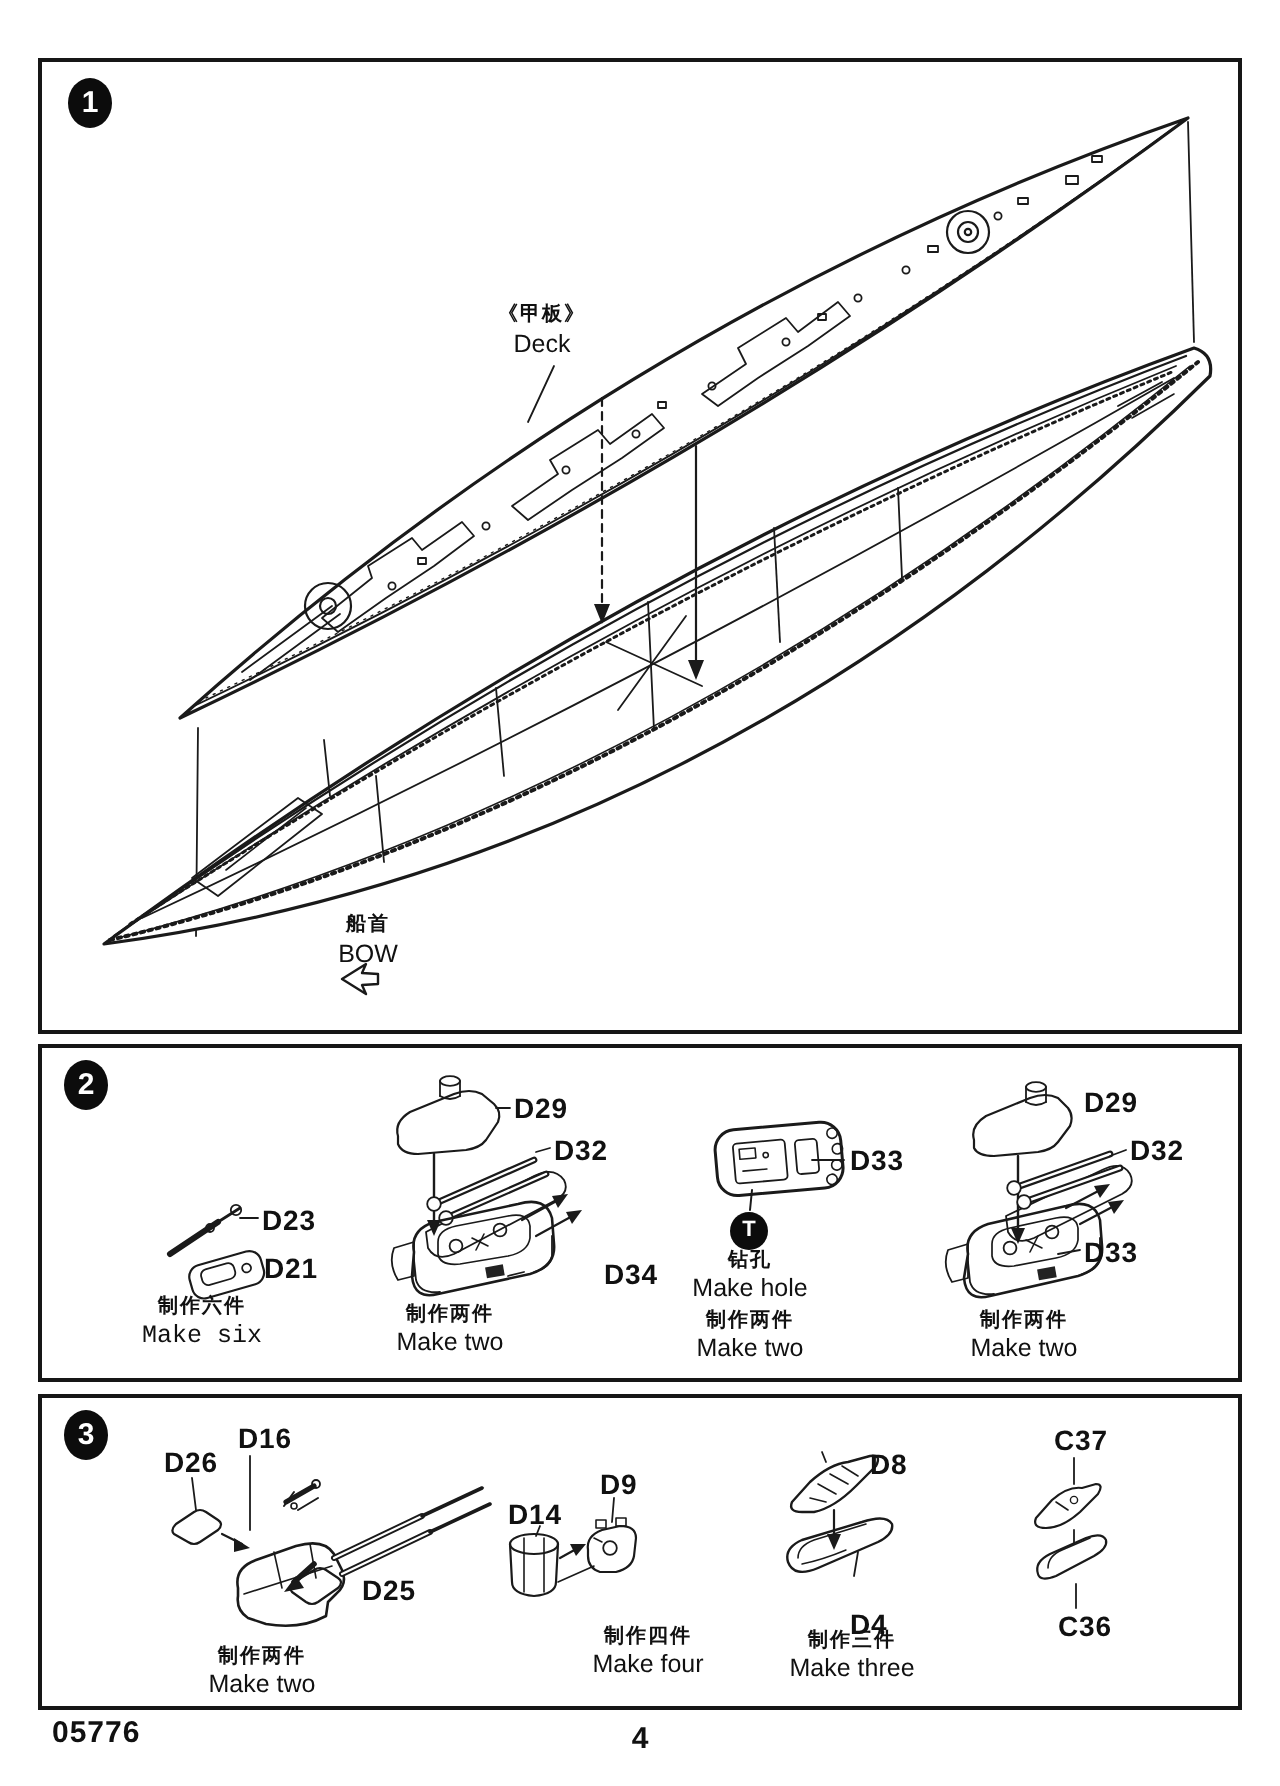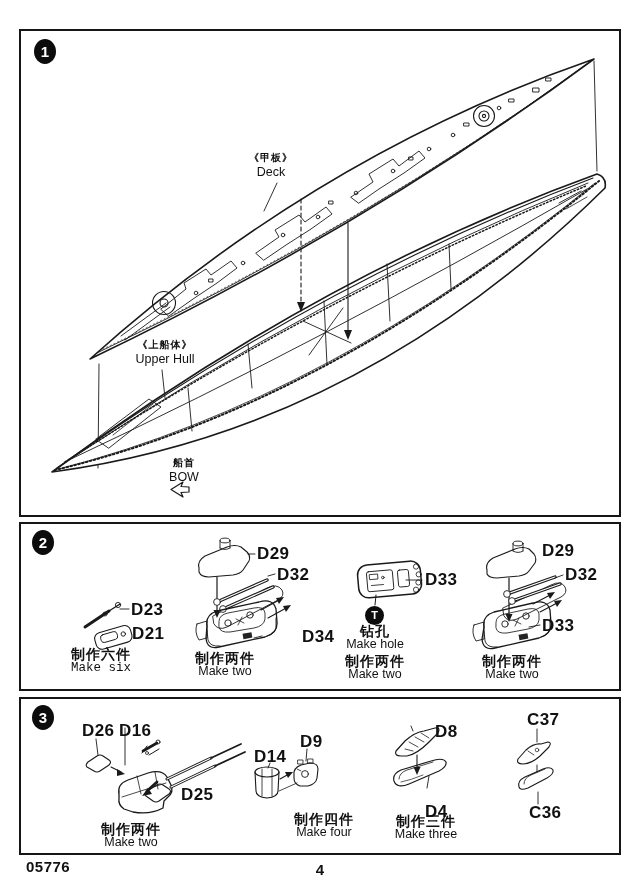--- a/index.html
+++ b/index.html
@@ -6,23 +6,23 @@
   .page{position:relative;width:640px;height:893px;background:#fff;overflow:hidden;
         font-family:"Liberation Sans",sans-serif;color:#111;}
   .section{position:absolute;border:2px solid #161616;background:#fff;box-sizing:border-box;}
   #s1{left:19px;top:29px;width:602px;height:488px;}
   #s2{left:19px;top:522px;width:602px;height:169px;}
   #s3{left:19px;top:697px;width:602px;height:158px;}
   .art{position:absolute;left:0;top:0;}
   .badge{position:absolute;width:22px;height:25px;background:#0c0c0c;border-radius:50%;
          color:#fff;font-weight:bold;font-size:15px;display:flex;align-items:center;
          justify-content:center;line-height:1;}
-  .plabel{position:absolute;font-size:17px;font-weight:bold;letter-spacing:.4px;line-height:14px;}
+  .plabel{position:absolute;font-size:14px;font-weight:bold;letter-spacing:.4px;line-height:14px;}
   .cap{position:absolute;width:110px;text-align:center;}
-  .cap .cn{font-size:14px;font-weight:bold;line-height:12px;letter-spacing:1px;}
+  .cap .cn{font-size:10px;font-weight:bold;line-height:12px;letter-spacing:1px;}
   .cap .en{font-size:12.5px;line-height:14px;margin-top:0;}
   .anno{position:absolute;width:110px;text-align:center;}
   .anno .cn{font-size:10px;font-weight:bold;line-height:12px;letter-spacing:1px;}
   .anno .en{font-size:12.5px;line-height:14px;margin-top:1px;}
   .drill{position:absolute;width:19px;height:19px;border-radius:50%;background:#0c0c0c;
          color:#fff;font-size:11px;font-weight:bold;display:flex;align-items:center;
          justify-content:center;line-height:1;}
   .footer-kit{position:absolute;left:26px;top:858px;font-size:15px;font-weight:bold;letter-spacing:.5px;}
   .footer-page{position:absolute;left:0;top:861px;width:640px;text-align:center;
                font-size:15px;font-weight:bold;}
@@ -100,24 +100,20 @@
 
         <path d="M168,456 L160,455.5 L162,451 L150,458.5 L162,466 L160,461.5 L168,461 Z" fill="#fff" stroke-width="1.2"></path>
       </g>
     </svg>
     <div class="badge" style="left:13px;top:8px;">
       <span>1</span>
     </div>
     <div class="anno" style="left:195px;top:121px;">
       <div class="cn">《甲板》</div>
       <div class="en">Deck</div>
-    </div>
-    <div class="anno" style="left:89px;top:308px;">
-      <div class="cn">《上船体》</div>
-      <div class="en">Upper Hull</div>
     </div>
     <div class="anno" style="left:108px;top:426px;">
       <div class="cn">船首</div>
       <div class="en">BOW</div>
     </div>
   </div>
 
   <div class="section" id="s2">
     <svg class="art" width="598" height="165" viewBox="0 0 598 165">
       <g stroke="#1a1a1a" fill="none" stroke-width="1.1" stroke-linecap="round" stroke-linejoin="round">
@@ -312,21 +308,21 @@
         <line x1="516" y1="66" x2="516" y2="73" stroke-width="0.9"></line>
         <path d="M498,88 Q496,82 504,78 L522,70 Q530,67 532,71 Q533,75 526,79 L507,89 Q499,92 498,88 Z"></path>
         <path d="M503,85 Q503,79 510,76 L524,70" stroke-width="0.8"></path>
         <line x1="517" y1="93" x2="517" y2="105" stroke-width="0.9"></line>
       </g>
     </svg>
     <div class="badge" style="left:11px;top:6px;">
       <span>3</span>
     </div>
     <div class="plabel" style="left:61px;top:25px;">D26</div>
-    <div class="plabel" style="left:98px;top:13px;margin-top:12px;">D16</div>
+    <div class="plabel" style="left:98px;top:13px;">D16</div>
     <div class="plabel" style="left:160px;top:89px;">D25</div>
     <div class="plabel" style="left:233px;top:51px;">D14</div>
     <div class="plabel" style="left:279px;top:36px;">D9</div>
     <div class="plabel" style="left:377px;top:26px;padding-left:37px;">D8</div>
     <div class="plabel" style="left:404px;top:91px;margin-top:15px;">D4</div>
     <div class="plabel" style="left:506px;top:14px;">C37</div>
     <div class="plabel" style="left:508px;top:107px;">C36</div>
     <div class="cap" style="left:55px;top:124px;">
       <div class="cn">制作两件</div>
       <div class="en">Make two</div>

